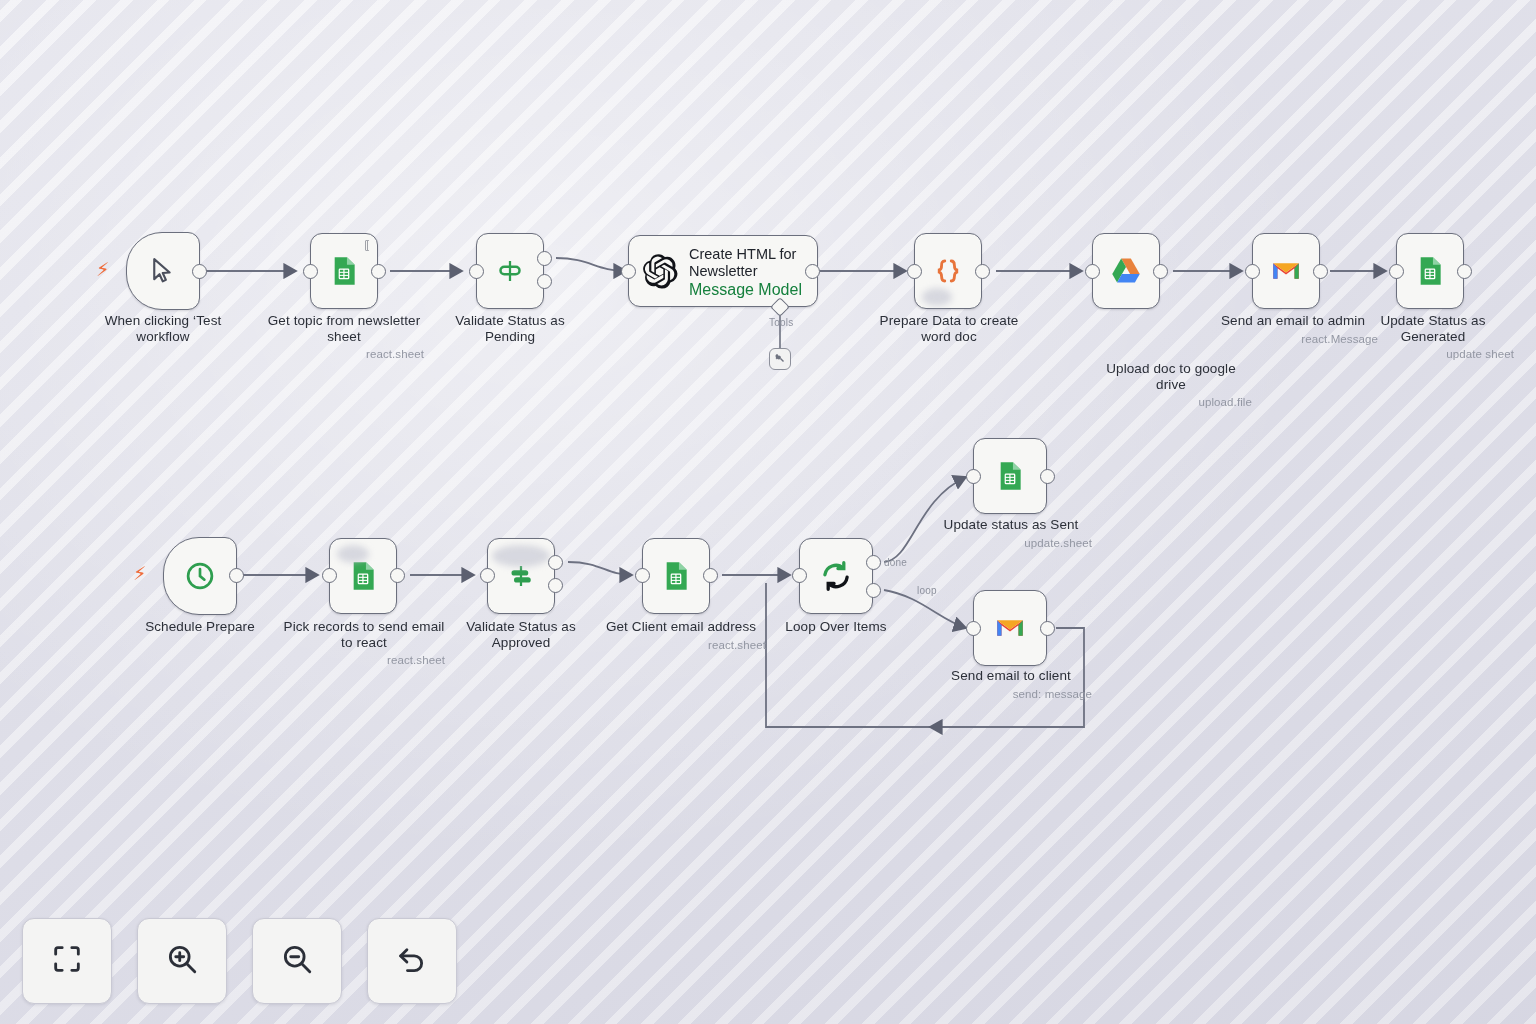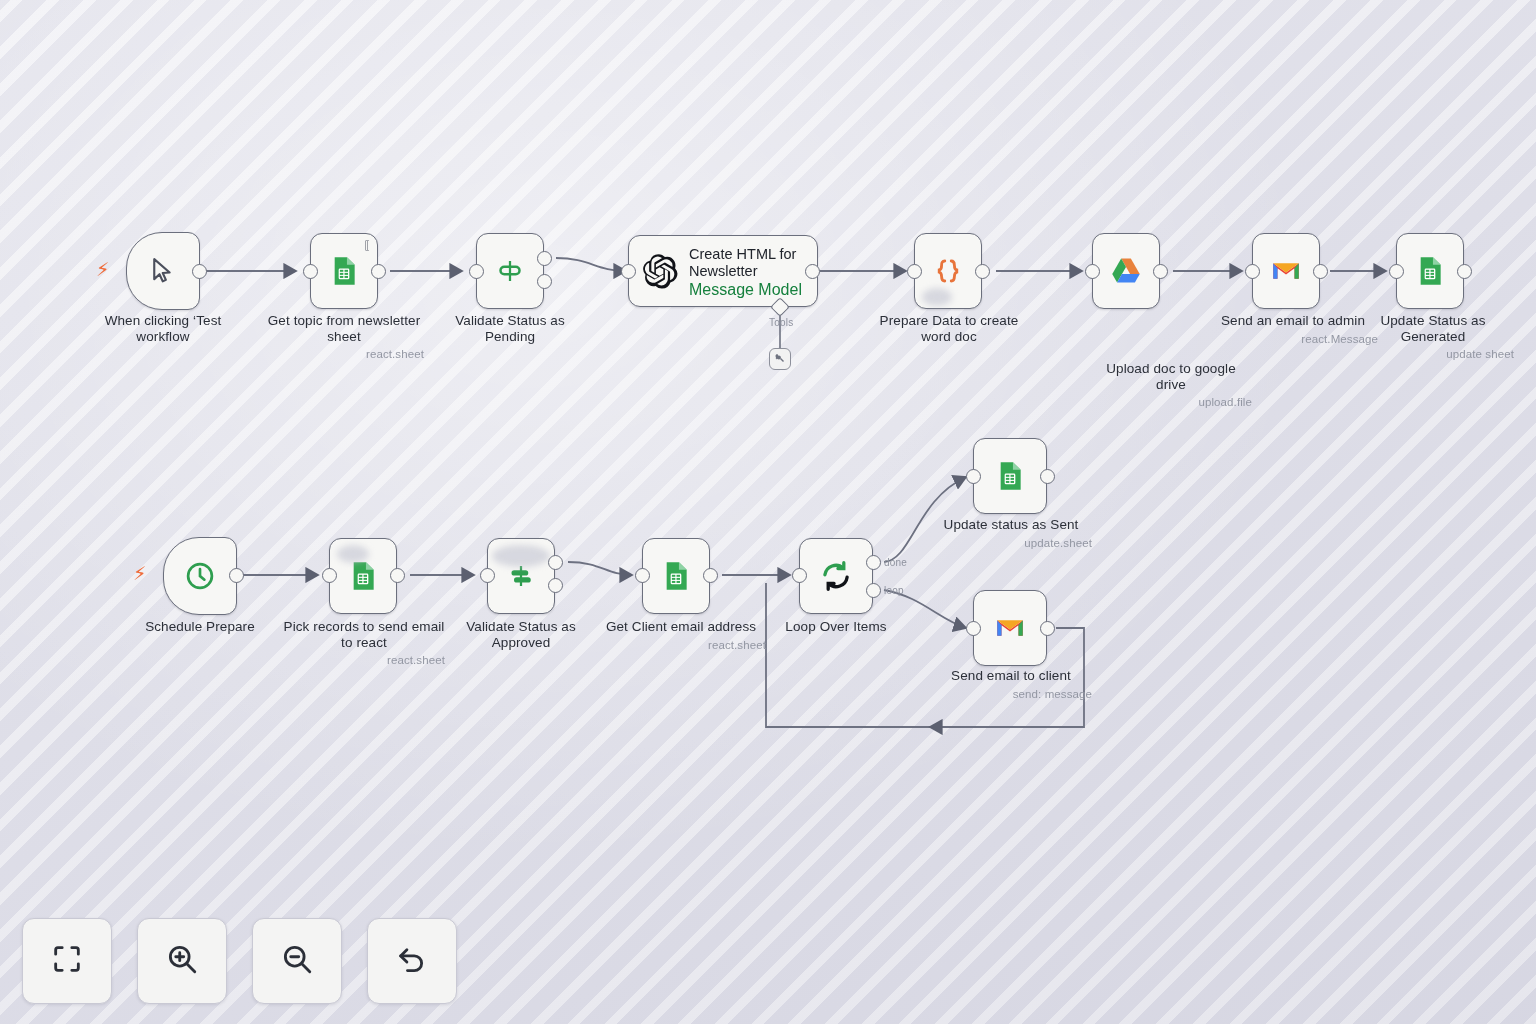--- a/index.html
+++ b/index.html
@@ -393,21 +393,21 @@
         <path d="M19.4 12.8a7.4 7.4 0 0 1-12.3 4.4"></path>
         <path d="M17.2 3.1v3.9h-3.9" stroke="#2e9e4f"></path>
         <path d="M6.8 20.9V17h3.9"></path>
       </svg>
     </span>
   </div>
   <div class="port" style="left:792px;top:568px;"></div>
   <div class="port" style="left:866px;top:555px;"></div>
   <div class="port" style="left:866px;top:583px;"></div>
   <div class="edge-label" style="left:884px;top:557px;">done</div>
-  <div class="edge-label" style="left:884px;top:585px;">loop</div>
+  <div class="edge-label" style="left:917px;top:585px;">loop</div>
   <div class="caption" style="left:766px;top:619px;width:140px;">Loop Over Items</div>
 
   <div class="node" style="left:973px;top:438px;width:74px;height:76px;">
     <span class="node-icon">
       <svg width="32" height="32" viewBox="0 0 24 24">
         <path d="M5 1.6h9.2L20 7.4V22.4H5z" fill="#34a853"></path>
         <path d="M14.2 1.6L20 7.4h-5.8z" fill="#8fd3a5"></path>
         <rect x="8" y="10.2" width="8" height="8" rx="1" fill="#fff"></rect>
         <g fill="#34a853">
             <rect x="8.9" y="11.1" width="2.6" height="1.5"></rect>

